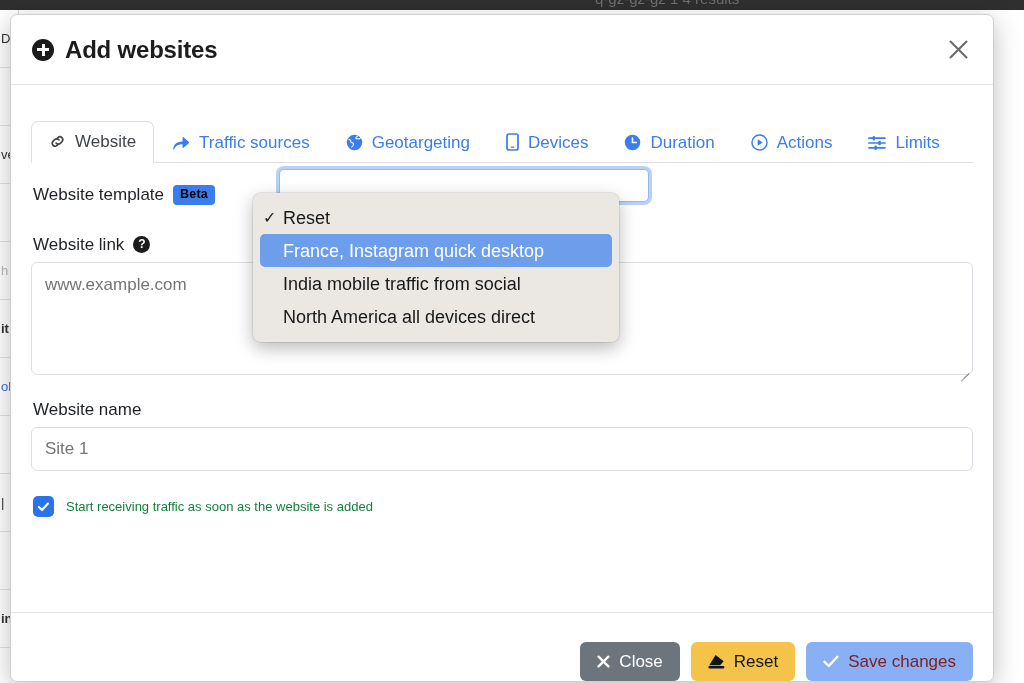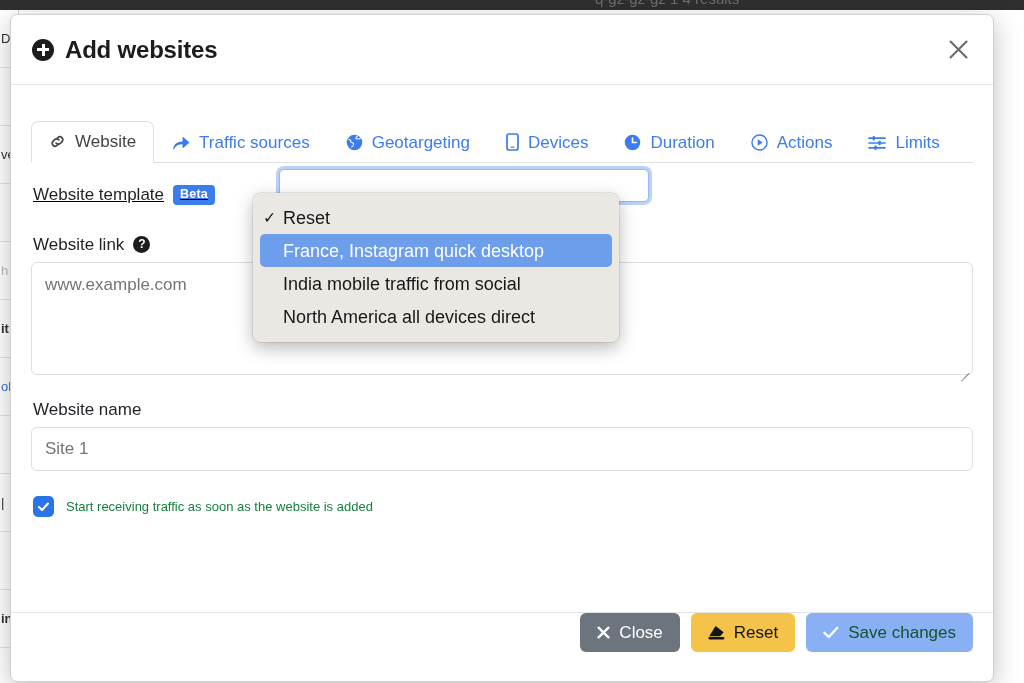--- a/index.html
+++ b/index.html
@@ -124,21 +124,21 @@
   
   .modal-body { padding: 0 20px; position: relative; }
 
   .field-label {
     font-size: 17px; color: #1f2226;
     display: flex; align-items: center; gap: 9px;
     margin: 22px 0 9px 2px;
     line-height: 1;
   }
   .beta-badge {
-    background: #3b7ded; color: #ffffff;
+    background: #3b7ded; color: #000000;
     font-size: 12.5px; font-weight: bold;
     padding: 3px 7px 4px; border-radius: 4px;
     line-height: 1; letter-spacing: .2px;
   }
   .help-icon {
     width: 17px; height: 17px; border-radius: 50%;
     background: #1c1c1c; color: #fff;
     font-size: 12px; font-weight: bold;
     display: inline-flex; align-items: center; justify-content: center;
     cursor: pointer; line-height: 1;
@@ -201,40 +201,40 @@
     cursor: pointer;
   }
   .checkbox svg { display: block; }
   .checkbox-label { font-size: 13px; color: #15803d; line-height: 1; }
 
   
   .modal-footer {
     position: absolute; left: 0; right: 0; bottom: 0;
     height: 69px;
     border-top: 1px solid #e4e4e4;
-    display: flex; align-items: flex-start; justify-content: flex-end;
+    display: flex; align-items: flex-end; justify-content: flex-end;
     gap: 11px;
     padding-right: 20px;
     box-sizing: border-box;
   }
   .btn {
     display: inline-flex; align-items: center; gap: 9px;
     border: none; border-radius: 6px;
     font-family: "Liberation Sans", sans-serif;
     font-size: 17px;
     padding: 11px 17px;
     cursor: pointer;
     line-height: 1;
     white-space: nowrap;
   }
   .btn svg { display: block; }
   .btn-close { background: #6c757d; color: #ffffff; }
   .btn-reset { background: #f6c council; }
   .btn-reset { background: #f5c349; color: #111418; }
-  .btn-save  { background: #89b0f5; color: #14532d; }
+  .btn-save  { background: #89b0f5; color: #7f1d1d; }
 
   
   .dropdown-popup {
     position: absolute;
     left: 242px; top: 178px;
     width: 366px;
     background: #ebe8e4;
     border-radius: 7px;
     box-shadow: 0 6px 18px rgba(0,0,0,.28), 0 0 0 .5px rgba(0,0,0,.14);
     padding: 8px 0 9px 0;
@@ -369,21 +369,21 @@
             </g>
           </svg>
         </span>
         <span>Limits</span>
       </div>
     </div>
 
   <div class="modal-body">
 
     
-    <div class="template-row" style="position:relative;text-decoration:underline;">
+    <div class="template-row" style="position:relative;">
       <div class="field-label">
         <span>Website template</span>
         <span class="beta-badge">Beta</span>
       </div>
       <div class="template-select"></div>
     </div>
 
     
     <div class="field-label">
       <span>Website link</span>

